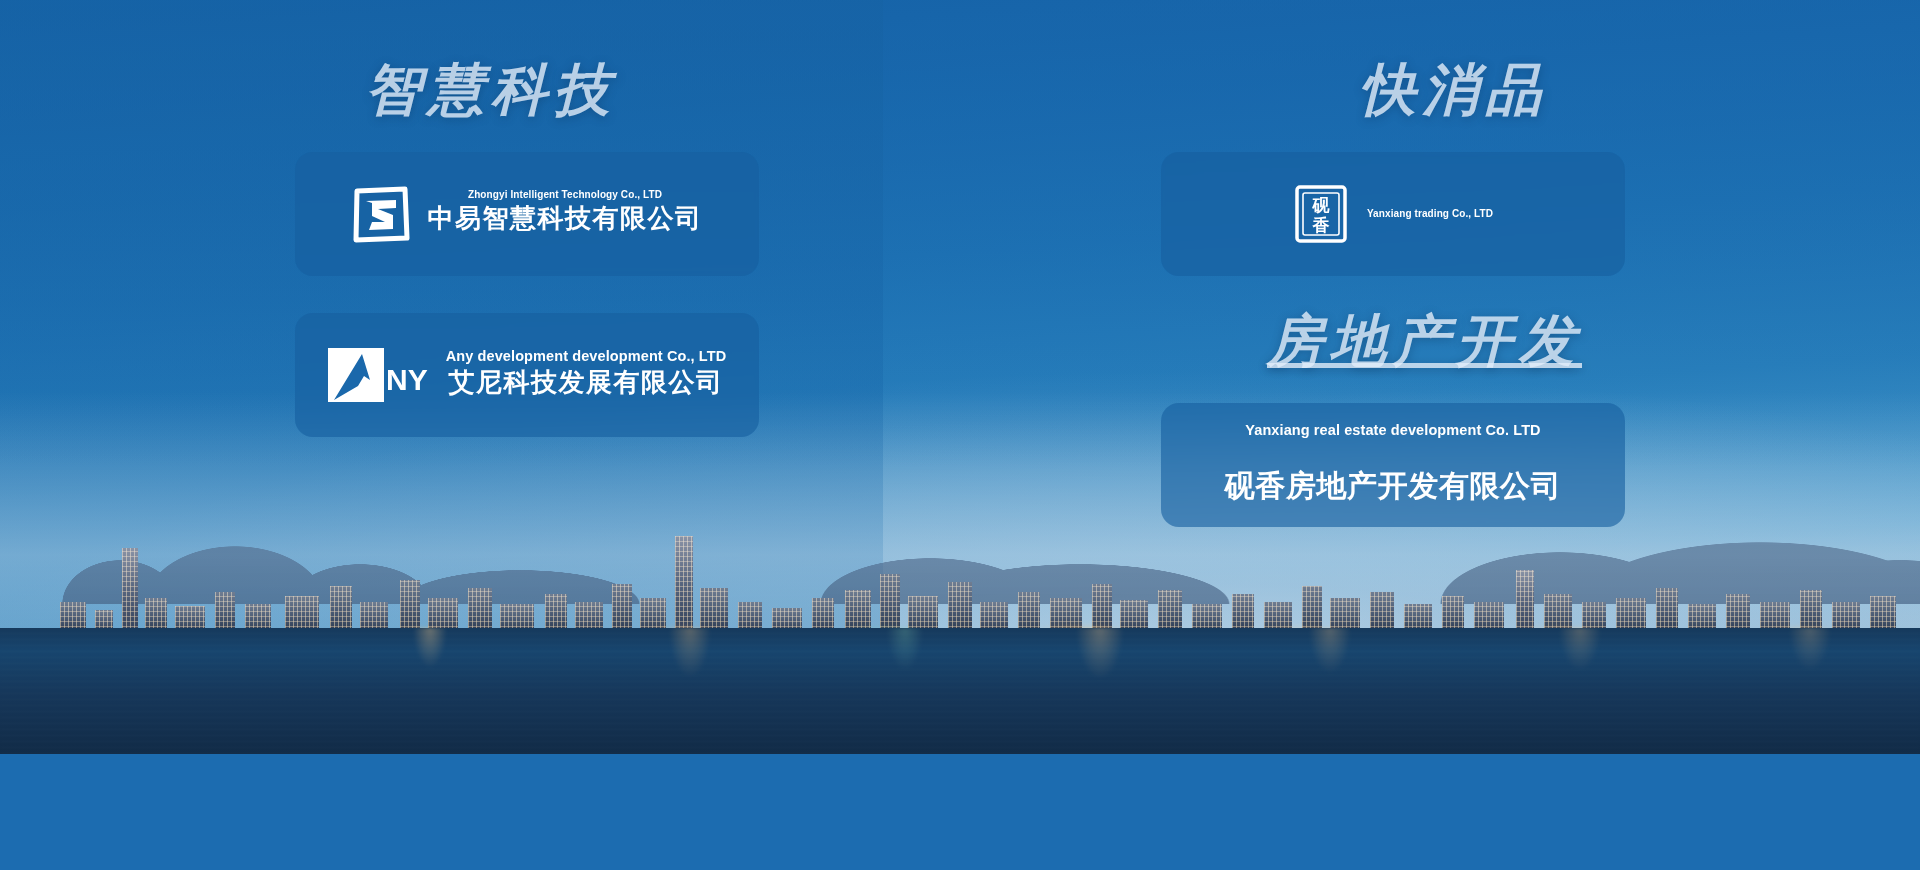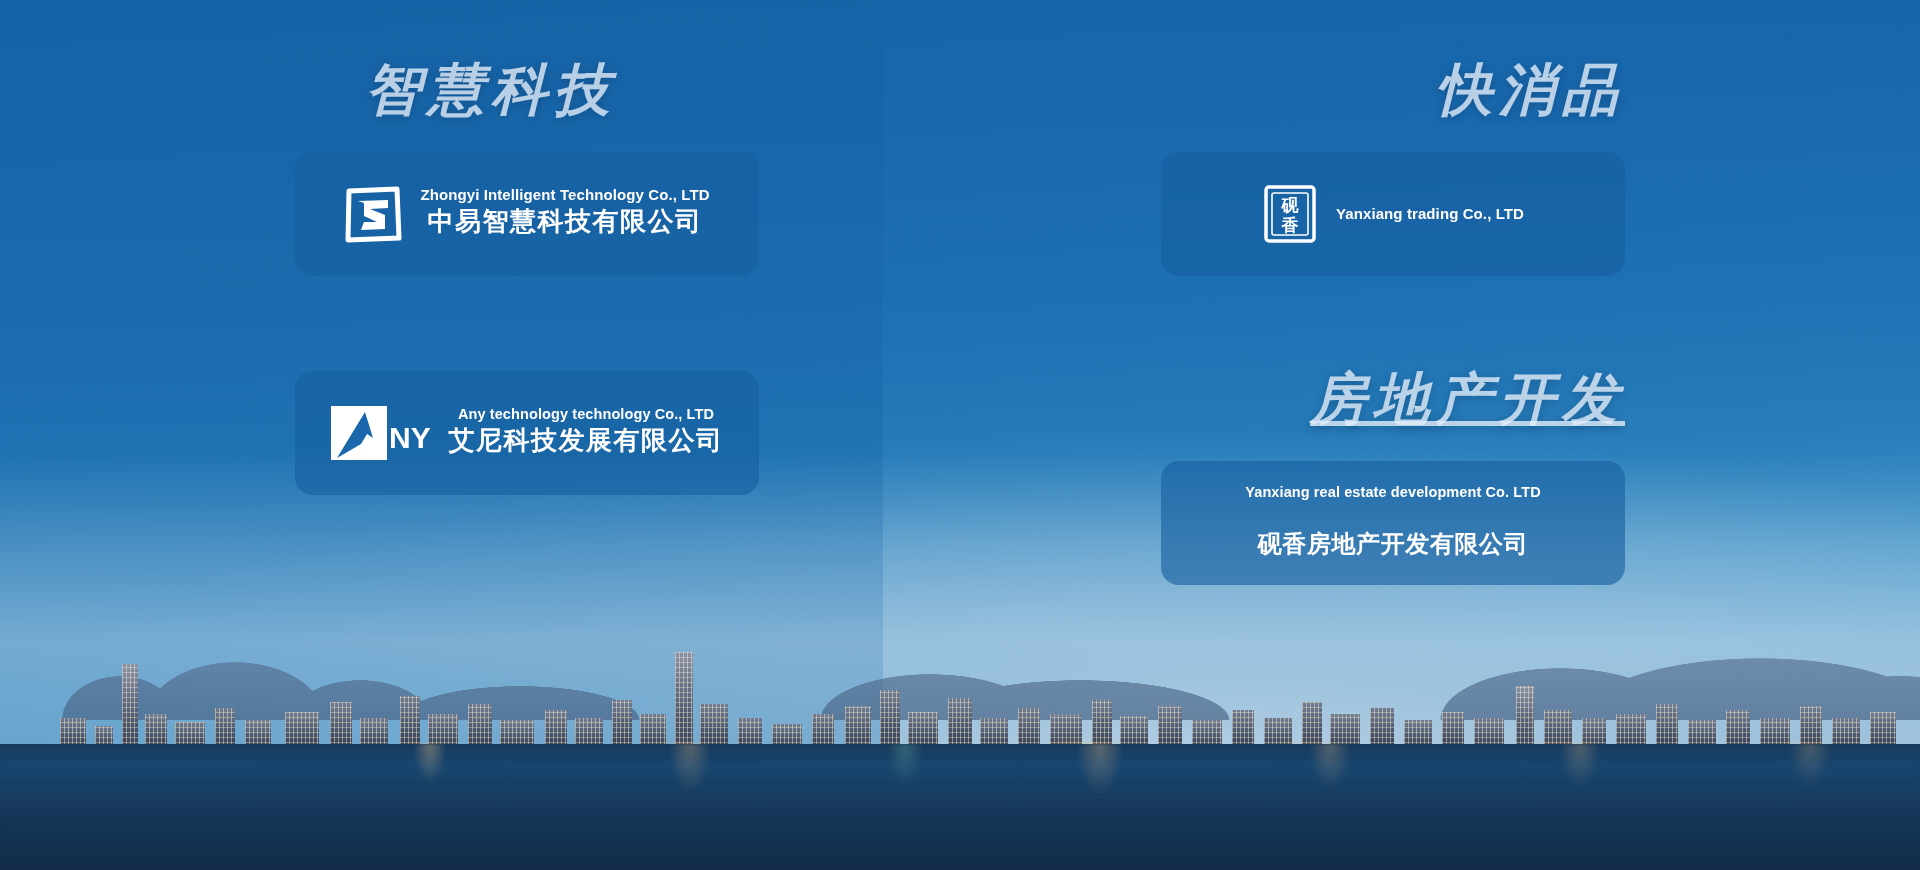--- a/index.html
+++ b/index.html
@@ -1,21 +1,21 @@
 <!DOCTYPE html>
 <html><head>
 <meta charset="utf-8">
 <style>
   html,body{margin:0;padding:0;}
   body{
     width:1920px;height:870px;overflow:hidden;
     font-family:"Liberation Sans","DejaVu Sans",sans-serif;
     background:#1c6cb0;
   }
-  .stage{position:relative;width:1920px;height:870px;overflow:hidden;}
+  .stage{position:relative;width:1920px;height:754px;overflow:hidden;}
 
   
   .sky{
     position:absolute;inset:0;
     background:
       radial-gradient(120% 85% at 62% 96%, rgba(214,226,238,.85) 0%, rgba(170,196,220,.45) 22%, rgba(60,124,180,0) 55%),
       linear-gradient(176deg, #1663a8 0%, #1a6bb0 18%, #1f74b6 36%, #2a81bd 55%, #4b9ccd 74%, #8fb9d6 90%, #b9cfe2 100%);
   }
   .sky-left{
     position:absolute;left:0;top:0;width:46%;height:100%;
@@ -98,21 +98,21 @@
     pointer-events:none;
   }
 
   
   .grid{
     position:absolute;inset:0;
     display:grid;grid-template-columns:1fr 1fr;grid-template-rows:1fr 1fr;
     padding:62px 295px 190px 295px;box-sizing:border-box;
   }
   .cell{display:flex;flex-direction:column;align-items:flex-start;}
-  .cell.r{align-items:flex-end;padding-left:333px;}
+  .cell.r{align-items:center;padding-left:333px;}
   .cell.b{justify-content:flex-start;}
 
   .section-title{
     font-size:56px;font-weight:700;font-style:italic;letter-spacing:7px;
     color:rgba(226,238,250,.80);
     text-shadow:0 2px 10px rgba(10,45,85,.35);
     margin:0 0 34px 70px;white-space:nowrap;line-height:1;
   }
   .cell.r .section-title{margin-left:122px;}
   .cell.b .section-title{margin-left:12px;}
@@ -120,29 +120,29 @@
 
   .card{
     width:464px;height:124px;border-radius:18px;
     background:rgba(23,95,160,.62);
     display:flex;align-items:center;gap:18px;
     padding:0 22px;box-sizing:border-box;
     backdrop-filter:blur(2px);
   }
   .card-body{display:flex;flex-direction:column;justify-content:center;}
   .en{
-    color:#ffffff;font-size:15px;font-weight:700;letter-spacing:.1px;
+    color:#ffffff;font-size:10px;font-weight:700;letter-spacing:.1px;
     line-height:1.2;white-space:nowrap;
   }
   .en.small{font-size:14.5px;}
   .cn{
     color:#ffffff;font-size:26px;font-weight:700;letter-spacing:1.5px;
     line-height:1.35;white-space:nowrap;margin-top:2px;font-family:Liberation Mono, monospace;
   }
-  .cn.sm{font-size:24px;letter-spacing:.6px;margin-top:29px;}
+  .cn.sm{font-size:30px;letter-spacing:.6px;margin-top:29px;}
 
   .logo{flex:0 0 auto;display:flex;align-items:center;justify-content:center;}
   .logo svg{display:block;}
   .card.center{justify-content:center;}
   .card.center .card-body{align-items:center;text-align:center;}
 </style>
 </head>
 <body>
 
 <div class="stage">
@@ -251,21 +251,21 @@
       <div class="card center">
         <span class="logo">
           <svg width="100" height="58" viewBox="0 0 100 58" aria-hidden="true">
             <rect x="0" y="2" width="56" height="54" fill="#ffffff"></rect>
             <path d="M6 54 L34 8 L42 34 L36 30 L30 40 Z" fill="#1a68ab"></path>
             <path d="M36 10 L50 54 L40 54 L34 26 Z" fill="#1a68ab" opacity="0"></path>
             <text x="58" y="44" font-size="30" font-weight="700" fill="#ffffff" font-family="'Liberation Sans',sans-serif">NY</text>
           </svg>
         </span>
         <span class="card-body">
-          <span class="en small">Any technology technology Co., LTD</span>
+          <span class="en small">Any development development Co., LTD</span>
           <span class="cn">艾尼科技发展有限公司</span>
         </span>
       </div>
     </div>
 
     <div class="cell b r">
       <div class="section-title">房地产开发</div>
       <div class="card center">
         <span class="card-body">
           <span class="en small">Yanxiang real estate development Co. LTD</span>

